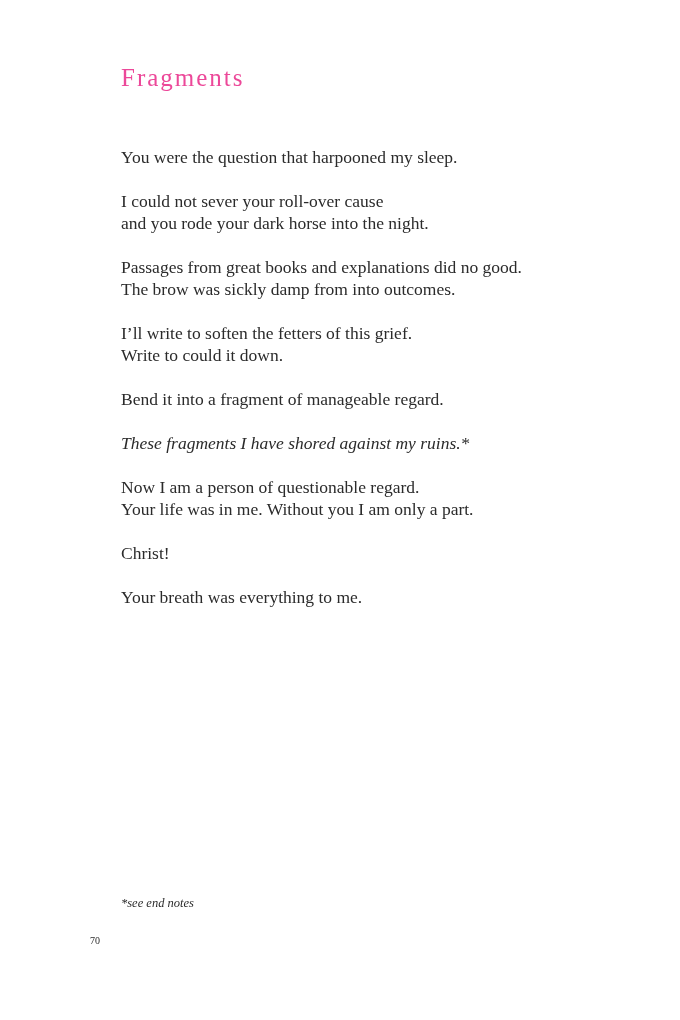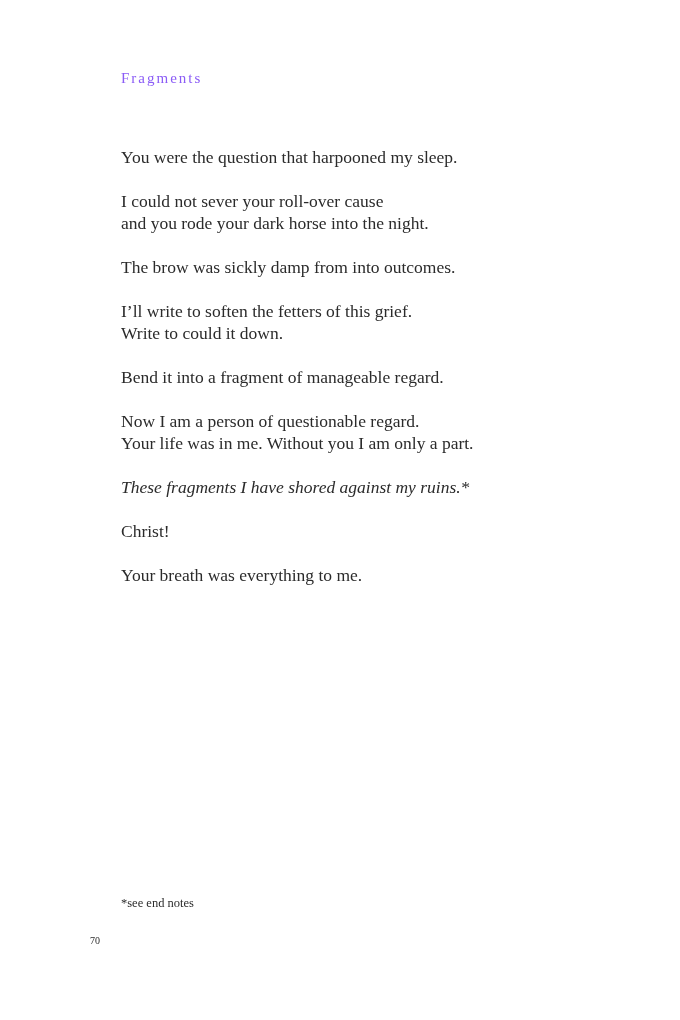--- a/index.html
+++ b/index.html
@@ -16,24 +16,24 @@
     color: #2b2b2b;
     overflow: hidden;
   }
   .content {
     position: absolute;
     left: 121px;
     top: 66px;
     width: 470px;
   }
   .poem-title {
-    font-size: 15px;
+    font-size: 25px;
     font-weight: 400;
     letter-spacing: 2px;
-    color: #8b5cf6;
+    color: #ec4899;
     margin: 0 0 56px 0;
     line-height: 24px;
   }
   .poem {
     font-size: 17.5px;
     line-height: 22px;
   }
   .stanza {
     margin: 0 0 22px 0;
   }
@@ -43,20 +43,21 @@
   .poem-line {
     white-space: nowrap;
   }
   .footnote {
     position: absolute;
     left: 121px;
     top: 895px;
     font-size: 12.5px;
     color: #2b2b2b;
     line-height: 16px;
+    font-style: italic;
   }
   .page-number {
     position: absolute;
     left: 90px;
     top: 931px;
     font-size: 10px;
     color: #2b2b2b;
     line-height: 19px;
   }
 </style>
@@ -68,35 +69,36 @@
     <h1 class="poem-title">Fragments</h1>
     <div class="poem">
         <div class="stanza">
           <div class="poem-line">You were the question that harpooned my sleep.</div>
         </div>
         <div class="stanza">
           <div class="poem-line">I could not sever your roll-over cause</div>
           <div class="poem-line">and you rode your dark horse into the night.</div>
         </div>
         <div class="stanza">
+          <div class="poem-line">Passages from great books and explanations did no good.</div>
           <div class="poem-line">The brow was sickly damp from into outcomes.</div>
         </div>
         <div class="stanza">
           <div class="poem-line">I’ll write to soften the fetters of this grief.</div>
           <div class="poem-line">Write to could it down.</div>
         </div>
         <div class="stanza">
           <div class="poem-line">Bend it into a fragment of manageable regard.</div>
         </div>
+        <div class="stanza italic">
+          <div class="poem-line">These fragments I have shored against my ruins.*</div>
+        </div>
         <div class="stanza">
           <div class="poem-line">Now I am a person of questionable regard.</div>
           <div class="poem-line">Your life was in me. Without you I am only a part.</div>
-        </div>
-        <div class="stanza italic">
-          <div class="poem-line">These fragments I have shored against my ruins.*</div>
         </div>
         <div class="stanza">
           <div class="poem-line">Christ!</div>
         </div>
         <div class="stanza">
           <div class="poem-line">Your breath was everything to me.</div>
         </div>
       </div>
   </div>
   <div class="footnote">*see end notes</div>

